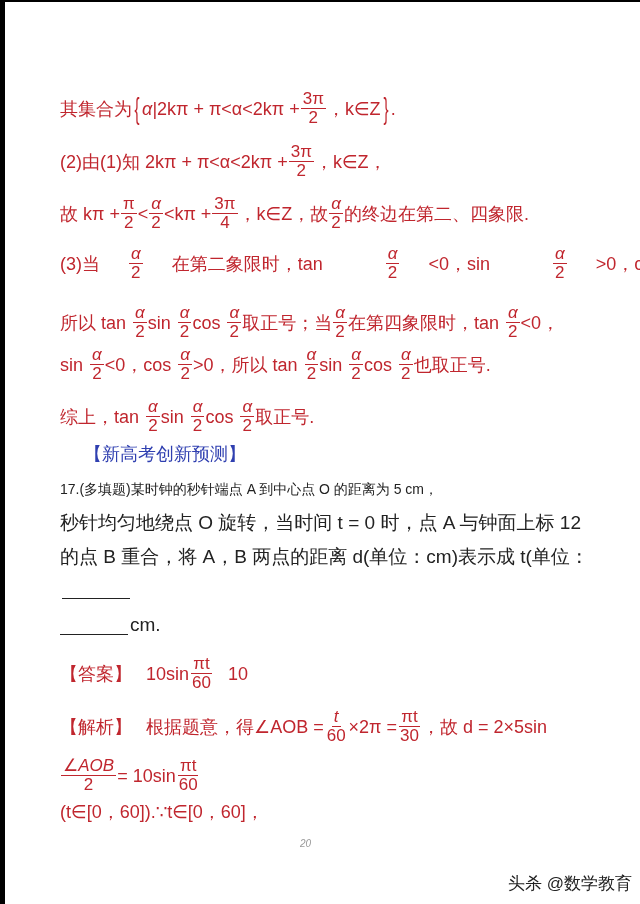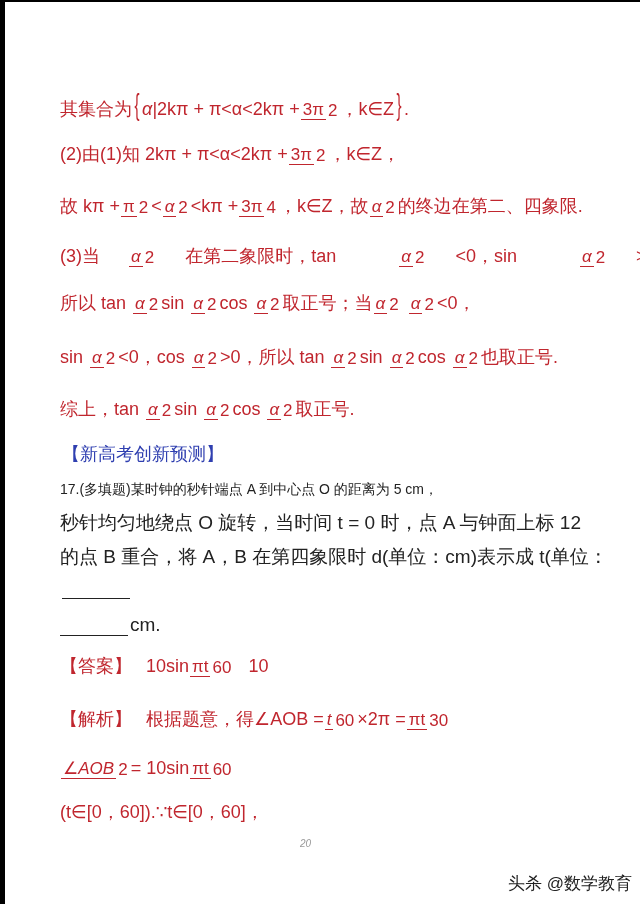--- a/index.html
+++ b/index.html
@@ -4,28 +4,28 @@
 <style>
   html, body { margin:0; padding:0; }
   body {
     width:640px; height:904px; background:#ffffff; position:relative; overflow:hidden;
     font-family: "Liberation Sans", "DejaVu Sans", sans-serif;
   }
   .border-top { position:absolute; left:0; top:0; width:640px; height:2px; background:#000; }
   .border-left { position:absolute; left:0; top:0; width:5px; height:904px; background:#000; }
   .line {
     position:absolute; left:60px; white-space:nowrap; font-size:18px; line-height:22px;
-    display:flex; align-items:flex-end;
+    display:flex; align-items:center;
   }
   .red { color:#c0262e; }
   .blk { color:#222222; }
-  .blue { color:#2f3fb0; }
+  .blue { color:#2f3fb0;margin-left:22px; }
   .it { font-style:italic; }
   .frac {
-    display:inline-flex; flex-direction:row; align-items:center; vertical-align:middle;
+    display:inline-flex; flex-direction:column; align-items:center; vertical-align:middle;
     font-size:17px; line-height:18px; margin:0 1px;
   }
   .frac .num { border-bottom:1.3px solid currentColor; padding:0 2px; }
   .frac .den { padding:0 2px; }
   .sp { display:inline-block; width:6px; }
   .sp2 { display:inline-block; width:14px; }
   .blank { display:inline-block; width:68px; border-bottom:1.5px solid #222; height:18px; margin:0 2px; }
   .brace { font-size:30px; font-weight:100; transform:scaleX(0.5); display:inline-block; line-height:30px; }
   .pagenum { position:absolute; left:300px; top:838px; font-size:10px; color:#9a9a9a;font-style:italic; }
   .watermark { position:absolute; left:508px; top:872px; font-size:17px; color:#222; text-shadow:0 0 2px #fff, 0 0 3px #fff; }
@@ -103,21 +103,21 @@
     </span>
   <span>&gt;0，cos</span>
     <span class="sp"></span>
   <span class="frac">
       <span class="num it">α</span>
       <span class="den">2</span>
     </span>
   <span>&lt;0，</span>
 </div>
 
-<div class="line red" style="top:292px;">
+<div class="line red" style="top:304px;">
   <span>所以 tan</span>
     <span class="sp"></span>
   <span class="frac">
       <span class="num it">α</span>
       <span class="den">2</span>
     </span>
   <span>sin</span>
     <span class="sp"></span>
   <span class="frac">
       <span class="num it">α</span>
@@ -127,20 +127,21 @@
     <span class="sp"></span>
   <span class="frac">
       <span class="num it">α</span>
       <span class="den">2</span>
     </span>
   <span>取正号；当</span>
   <span class="frac">
       <span class="num it">α</span>
       <span class="den">2</span>
     </span>
+  <span>在第四象限时，tan</span>
     <span class="sp"></span>
   <span class="frac">
       <span class="num it">α</span>
       <span class="den">2</span>
     </span>
   <span>&lt;0，</span>
 </div>
 
 <div class="line red" style="top:346px;">
   <span>sin</span>
@@ -202,21 +203,21 @@
   <span>【新高考创新预测】</span>
 </div>
 
 <div class="line blk" style="top:478px; font-size:14px;">
   <span>17.(多填题)某时钟的秒针端点 A 到中心点 O 的距离为 5 cm，</span>
 </div>
 <div class="line blk" style="top:512px; font-size:19px;">
   <span>秒针均匀地绕点 O 旋转，当时间 t = 0 时，点 A 与钟面上标 12</span>
 </div>
 <div class="line blk" style="top:546px; font-size:19px;">
-  <span>的点 B 重合，将 A，B 在第四象限时 d(单位：cm)表示成 t(单位：</span>
+  <span>的点 B 重合，将 A，B 两点的距离 d(单位：cm)表示成 t(单位：</span>
 </div>
 <div class="line blk" style="top:580px; font-size:19px;">
   <span class="blank"></span>
 </div>
 <div class="line blk" style="top:614px; font-size:19px;">
   <span class="blank" style="margin-left:0;"></span>
   <span>cm.</span>
 </div>
 
 <div class="line red" style="top:655px;">
@@ -237,20 +238,21 @@
   <span>根据题意，得∠AOB =</span>
   <span class="frac">
       <span class="num it">t</span>
       <span class="den">60</span>
     </span>
   <span>×2π =</span>
   <span class="frac">
       <span class="num">πt</span>
       <span class="den">30</span>
     </span>
+  <span>，故 d = 2×5sin</span>
 </div>
 <div class="line red" style="top:757px;">
   <span class="frac">
       <span class="num it">∠AOB</span>
       <span class="den">2</span>
     </span>
   <span>= 10sin</span>
   <span class="frac">
       <span class="num">πt</span>
       <span class="den">60</span>

